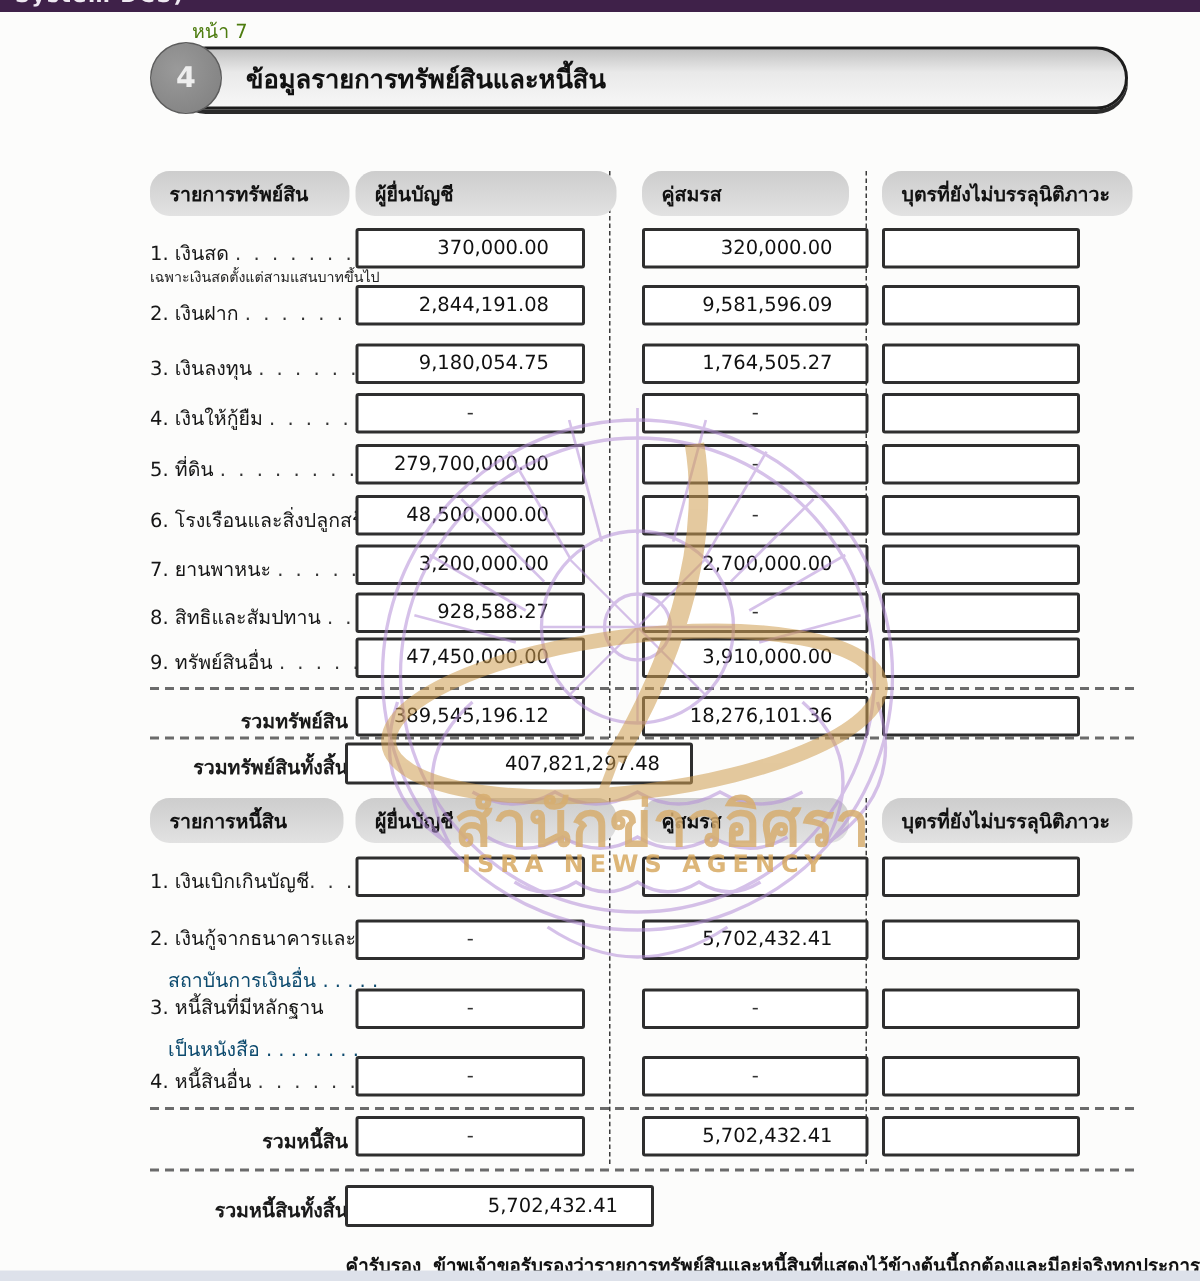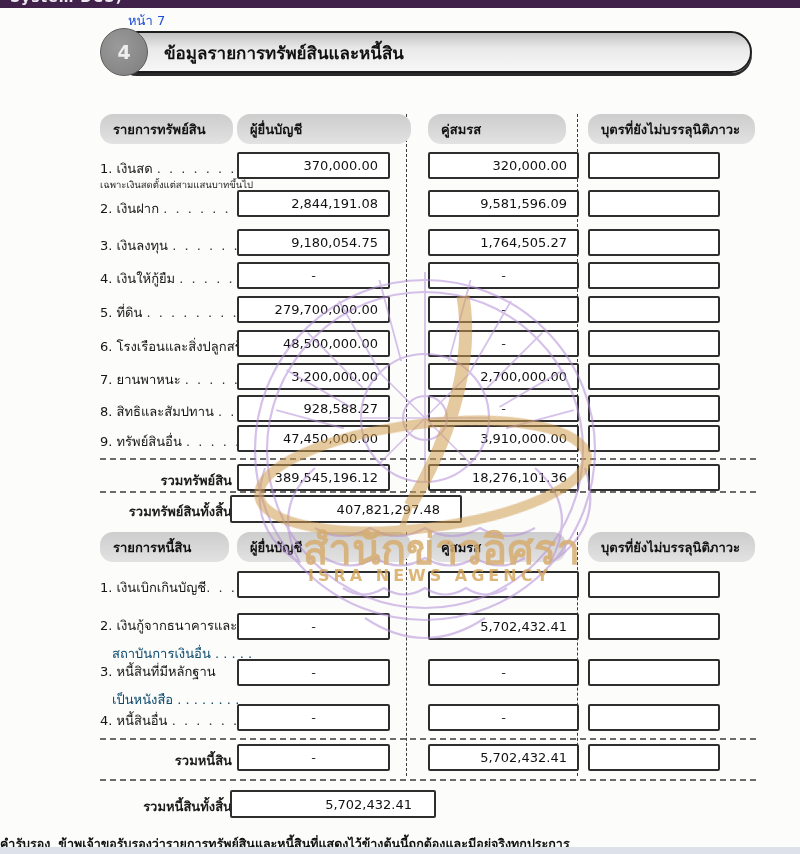--- a/index.html
+++ b/index.html
@@ -8,21 +8,21 @@
     font-family:"DejaVu Sans","Liberation Sans",sans-serif;
     background:#fbfbfa; color:#1a1a1a; position:relative; overflow:hidden;
   }
   .page { position:absolute; inset:0; width:800px; height:854px; background:#fcfcfb; }
 
   
   .topbar { position:absolute; left:0; top:0; width:800px; height:8px;
     background:#3f2149; overflow:hidden; z-index:6; }
   .topbar span { position:absolute; left:10px; top:-11px; color:#efe9f2;
     font-size:14px; font-weight:bold; letter-spacing:1px; }
-  .pagelabel { position:absolute; left:128px; top:10px; font-size:13px; color:#1d4ed8; }
+  .pagelabel { position:absolute; left:128px; top:10px; font-size:13px; color:#4d7c0f; }
 
   
   .pill { position:absolute; left:116px; top:31px; width:636px; height:42px;
     border:2px solid #1c1c1c; border-radius:21px;
     background:linear-gradient(180deg,#c2c2c2 0%,#e9e9e9 40%,#f7f7f7 100%);
     box-shadow:0 3px 0 #2a2a2a; }
   .pill .title { position:absolute; left:46px; top:50%; transform:translateY(-50%);
     font-size:17px; font-weight:bold; color:#111; }
   .badge4 { position:absolute; left:100px; top:28px; width:48px; height:48px;
     border-radius:50%; background:radial-gradient(circle at 38% 38%,#9a9a9a,#7e7e7e);
@@ -36,37 +36,37 @@
     background:linear-gradient(180deg,#cdcdcd,#e2e2e2); color:#111;
     font-size:13px; font-weight:bold; display:flex; align-items:center; padding:0 13px; }
 
   
   .row { position:absolute; left:0; width:800px; }
   .rlabel { position:absolute; left:100px; top:6px; font-size:13px; white-space:nowrap; color:#161616; }
   .rlabel .dots { letter-spacing:2px; color:#333; }
   .note { position:absolute; left:100px; font-size:9.5px; color:#222; white-space:nowrap; }
   .box { position:absolute; top:0; height:27px; background:#fff;
     border:2px solid #2e2e2e; border-radius:2px; font-size:13px;
-    display:flex; align-items:center; justify-content:flex-end; padding-right:10px; color:#111; }
+    display:flex; align-items:center; justify-content:flex-end; padding-right:22px; color:#111; }
   .box.dash { justify-content:center; padding-right:0; color:#333; }
   .c1 { left:237px; width:153px; }
   .c2 { left:428px; width:151px; }
   .c3 { left:588px; width:132px; }
   .wideA { left:230px; width:232px; height:28px; padding-right:20px; }
   .wideL { left:230px; width:206px; height:28px; padding-right:22px; }
   .tlabel { position:absolute; left:96px; width:136px; top:6px; text-align:right;
     font-size:13px; font-weight:bold; white-space:nowrap; }
 
   .vdash { position:absolute; width:0; border-left:1.5px dashed #3a3a3a; z-index:0; }
   .hdots { position:absolute; left:100px; width:656px; border-top:2px dashed #6b6b6b; }
 
   .l2 { position:absolute; left:112px; top:30px; font-size:13px; white-space:nowrap; color:#0c4a6e; }
 
   
-  .cert { position:absolute; left:0; top:834px; width:800px; text-align:left;
+  .cert { position:absolute; left:0; top:834px; width:800px; text-align:right;
     font-size:12.5px; color:#111; font-weight:bold; }
   .cert .hd { text-decoration:underline; margin-right:8px; }
   .bottomstrip { position:absolute; left:0; top:847px; width:800px; height:7px; background:#dde1ea; }
 
   
   .wm { position:absolute; left:0; top:0; width:800px; height:854px;
     pointer-events:none; z-index:5; }
   .wm svg { position:absolute; left:205px; top:238px; }
   .wm-thai { position:absolute; left:280px; top:516px; width:300px; text-align:right;
     font-size:42px; font-weight:bold; color:rgba(214,173,110,0.85); white-space:nowrap; }

